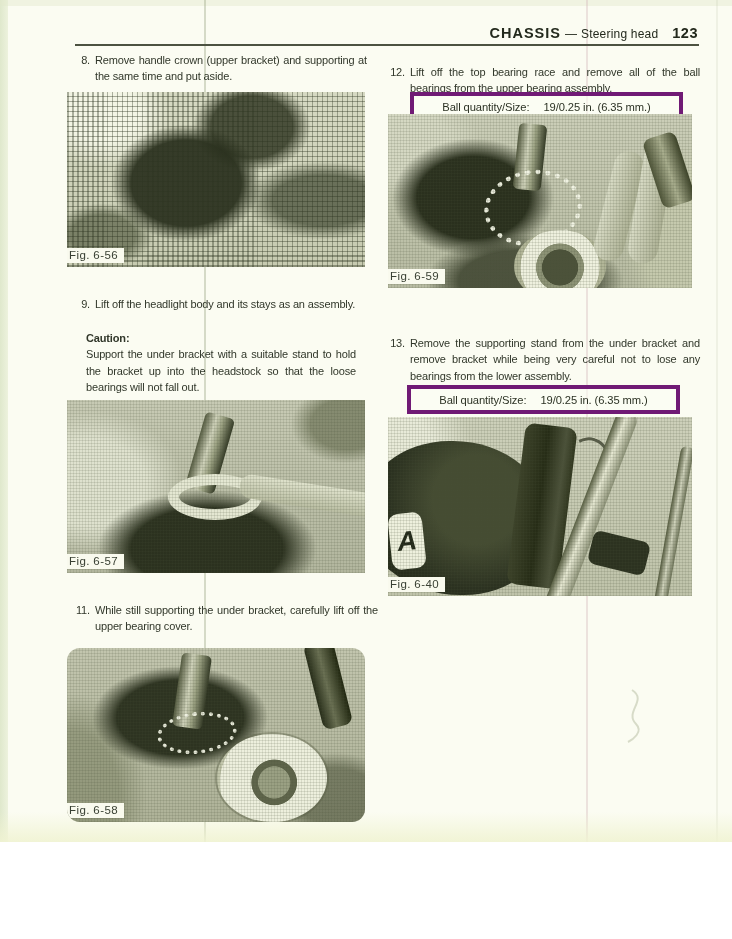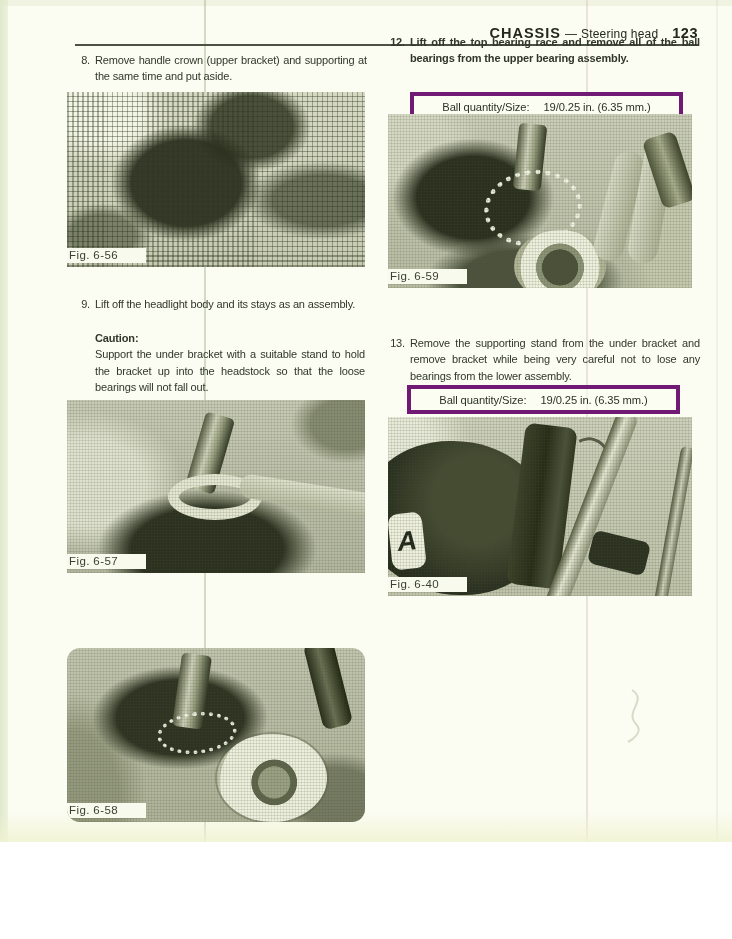--- a/index.html
+++ b/index.html
@@ -56,21 +56,21 @@
     display:flex;align-items:center;justify-content:center;gap:14px;
     font-size:11.2px;letter-spacing:-.1px;color:#2c3224;}
 
   
   .photo{position:absolute;overflow:hidden;}
   .ht{position:absolute;inset:0;z-index:5;pointer-events:none;background:
     repeating-linear-gradient(0deg,rgba(70,78,54,.14) 0 1px,transparent 1px 3px),
     repeating-linear-gradient(90deg,rgba(70,78,54,.12) 0 1px,transparent 1px 3px);}
   .figcap{position:absolute;left:-4px;bottom:4px;z-index:6;
     background:#f9faee;color:#394033;font-size:11.5px;letter-spacing:.4px;
-    padding:1px 28px 2px 6px;}
+    padding:1px 6px 2px 6px;}
 
   .f56{background:
     radial-gradient(ellipse 100px 78px at 40% 52%,rgba(40,46,28,.92) 0 55%,rgba(40,46,28,0) 75%),
     radial-gradient(ellipse 82px 62px at 62% 20%,rgba(50,56,36,.85) 0 50%,transparent 72%),
     radial-gradient(ellipse 112px 56px at 86% 62%,rgba(58,66,44,.68) 0 45%,transparent 70%),
     radial-gradient(ellipse 72px 46px at 12% 82%,rgba(70,78,52,.6) 0 45%,transparent 70%),
     radial-gradient(ellipse 92px 72px at 12% 12%,rgba(244,246,230,.95) 0 40%,transparent 75%),
     linear-gradient(180deg,#d6d9c2,#c6cab0);}
   .hatch56{position:absolute;inset:0;z-index:5;pointer-events:none;background:
     repeating-linear-gradient(0deg,rgba(44,52,32,.40) 0 1.5px,transparent 1.5px 5px),
@@ -180,44 +180,48 @@
   <div class="photo f56" style="left:67px;top:92px;width:298px;height:175px;">
     <div class="hatch56"></div>
     <div class="figcap">Fig. 6-56</div>
   </div>
 
   <div class="step oneline" style="left:68px;top:296px;width:312px;">
     <span class="num">9.</span>
     <span class="stxt">Lift off the headlight body and its stays as an assembly.</span>
   </div>
 
-  <div class="caution" style="left:95px;top:330px;width:270px;">
+  <div class="caution" style="left:86px;top:330px;width:270px;">
     <span class="ct">Caution:</span>
     <span class="cb">Support the under bracket with a suitable stand to hold the bracket up into the headstock so that the loose bearings will not fall out.</span>
   </div>
 
   <div class="photo f57" style="left:67px;top:400px;width:298px;height:173px;">
     <div class="stem stem57"></div>
     <div class="collar57"></div>
     <div class="wrench57"></div>
     <div class="ht"></div>
     <div class="figcap">Fig. 6-57</div>
   </div>
 
+  <div class="step" style="left:68px;top:602px;width:310px;">
+    <span class="num">11.</span>
+    <span class="stxt">While still supporting the under bracket, carefully lift off the upper bearing cover.</span>
+  </div>
 
   <div class="photo f58" style="left:67px;top:648px;width:298px;height:174px;">
     <div class="stem stem58"></div>
     <div class="dots58"></div>
     <div class="donut58"></div>
     <div class="cyl58"></div>
     <div class="ht"></div>
     <div class="figcap">Fig. 6-58</div>
   </div>
 
-  <div class="step" style="left:383px;top:34px;width:317px;font-weight:bold;">
+  <div class="step" style="left:383px;top:64px;width:317px;">
     <span class="num">12.</span>
     <span class="stxt">Lift off the top bearing race and remove all of the ball bearings from the upper bearing assembly.</span>
   </div>
 
   <div class="specbox" style="left:410px;top:92px;width:265px;">
     <span>Ball quantity/Size:</span>
     <span>19/0.25 in. (6.35 mm.)</span>
   </div>
 
   <div class="photo f59" style="left:388px;top:114px;width:304px;height:174px;text-align:center;">

